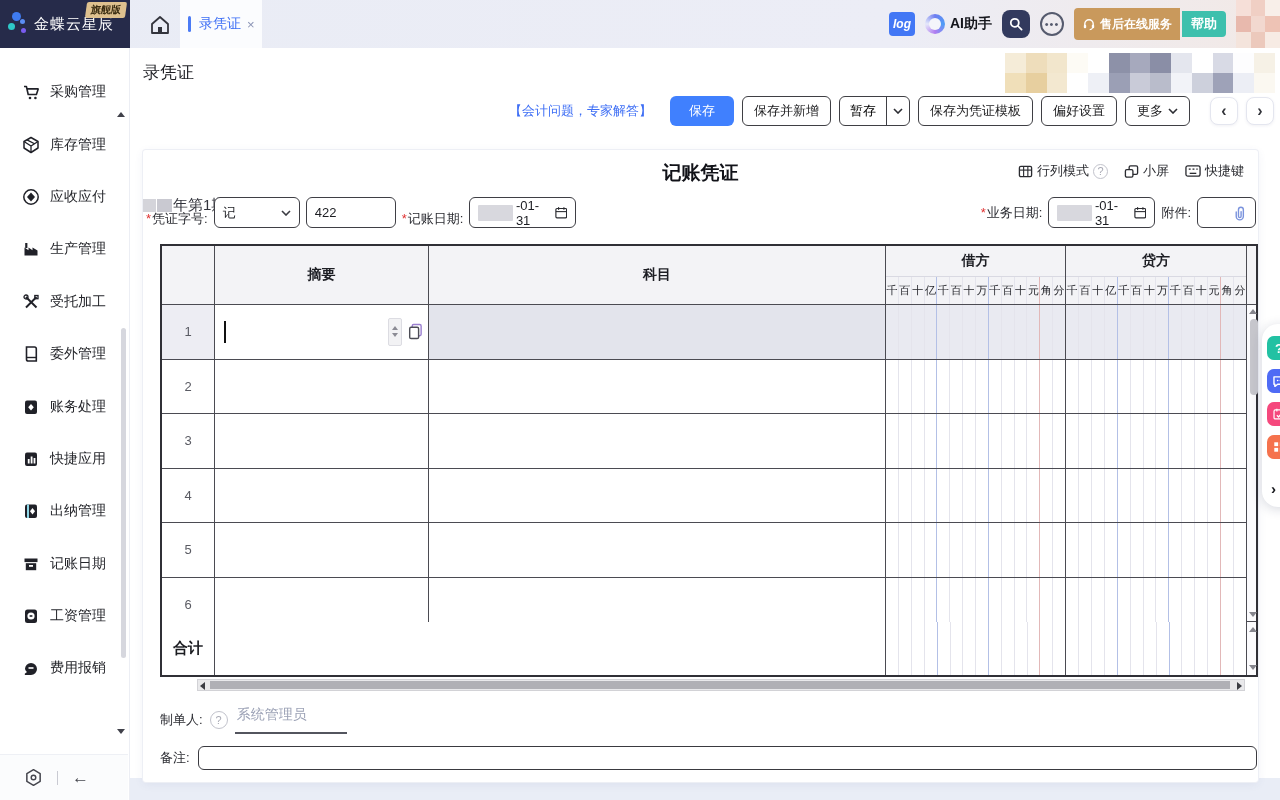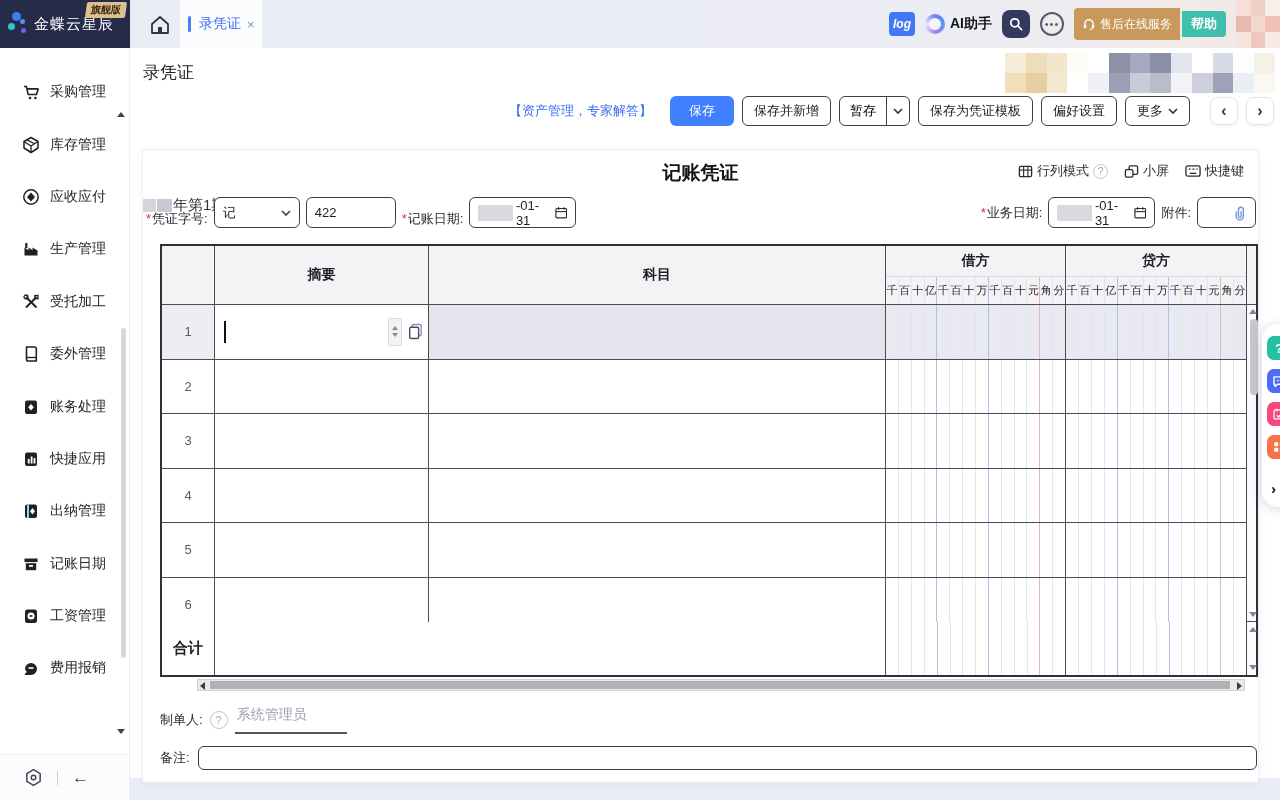--- a/index.html
+++ b/index.html
@@ -24,21 +24,21 @@
   .tab-label{color:var(--accent);font-size:14px}
   .tab-close{color:#8a93b5;font-size:13px;margin-left:6px;cursor:pointer}
   .top-right{position:absolute;right:0;top:0;height:48px;display:flex;align-items:center;gap:10px;padding-right:0}
   .log-badge{width:26px;height:24px;background:#4277f5;color:#fff;border-radius:4px;font-style:italic;font-size:12px;font-weight:bold;display:flex;align-items:center;justify-content:center}
   .ai-wrap{display:flex;align-items:center;gap:5px}
   .ai-ring{width:20px;height:20px;border-radius:50%;background:conic-gradient(#6e7df0,#4f9df7,#b07cf0,#e6e9fa,#6e7df0);position:relative}
   .ai-ring::after{content:"";position:absolute;inset:4px;border-radius:50%;background:#f4f5fb}
   .ai-label{font-size:14px;font-weight:bold;color:#15161c}
   .search-btn{width:28px;height:28px;border-radius:8px;background:#323a5e;display:flex;align-items:center;justify-content:center;cursor:pointer}
   .more-circle{width:24px;height:24px;border-radius:50%;border:2px solid #565b6e;color:#565b6e;display:flex;align-items:center;justify-content:center;font-size:11px;letter-spacing:1px;cursor:pointer}
-  .after-btn{height:26px;background:var(--after-bg);color:#fff;border:none;border-radius:4px 0 0 4px;font-size:12px;font-weight:normal;display:flex;align-items:center;gap:4px;padding:16px 8px;cursor:pointer}
+  .after-btn{height:26px;background:var(--after-bg);color:#fff;border:none;border-radius:4px 0 0 4px;font-size:12px;font-weight:bold;display:flex;align-items:center;gap:4px;padding:16px 8px;cursor:pointer}
   .help-btn{height:26px;background:var(--help-bg);color:#fff;border:none;border-radius:0 4px 4px 0;font-size:13px;font-weight:bold;padding:0 9px;cursor:pointer;margin-left:-8px}
   .avatar-mosaic{width:44px;height:48px;display:grid;grid-template-columns:repeat(3,1fr);grid-template-rows:repeat(3,1fr)}
   
   .sidebar{position:absolute;left:0;top:48px;width:130px;height:752px;background:#fff;border-right:1px solid #eceef4}
   .side-items{position:absolute;top:18px;left:0;right:0}
   .side-item{height:52.4px;display:flex;align-items:center;padding-left:22px;gap:10px;cursor:pointer}
   .side-item span.lbl{font-size:14px;color:#25262b}
   .side-scroll{position:absolute;right:3px;top:280px;width:5px;height:330px;background:#d6d7de;border-radius:3px}
   .side-arrow{position:absolute;right:4px;width:0;height:0;border-left:4px solid transparent;border-right:4px solid transparent}
   .side-arrow.up{top:64px;border-bottom:5px solid #40414a}
@@ -335,21 +335,21 @@
       <i style="background:#c9cbd8"></i>
       <i style="background:#b9bccb"></i>
       <i style="background:#f2f3f8"></i>
       <i style="background:#cdd0dc"></i>
       <i style="background:#9ea2b8"></i>
       <i style="background:#eceef5"></i>
       <i style="background:#fbf8f1"></i>
   </div>
 
   <div class="toolbar">
-    <a class="expert-link">【资产管理，专家解答】</a>
+    <a class="expert-link">【会计问题，专家解答】</a>
     <button class="btn-primary">保存</button>
     <button class="btn">保存并新增</button>
     <span class="btn-split">
       <span class="txt">暂存</span>
       <span class="caret">
         <svg width="10" height="6" viewBox="0 0 10 6">
             <polyline points="1,1 5,5 9,1" fill="none" stroke="#2c2d33" stroke-width="1.6"></polyline>
           </svg>
       </span>
     </span>

